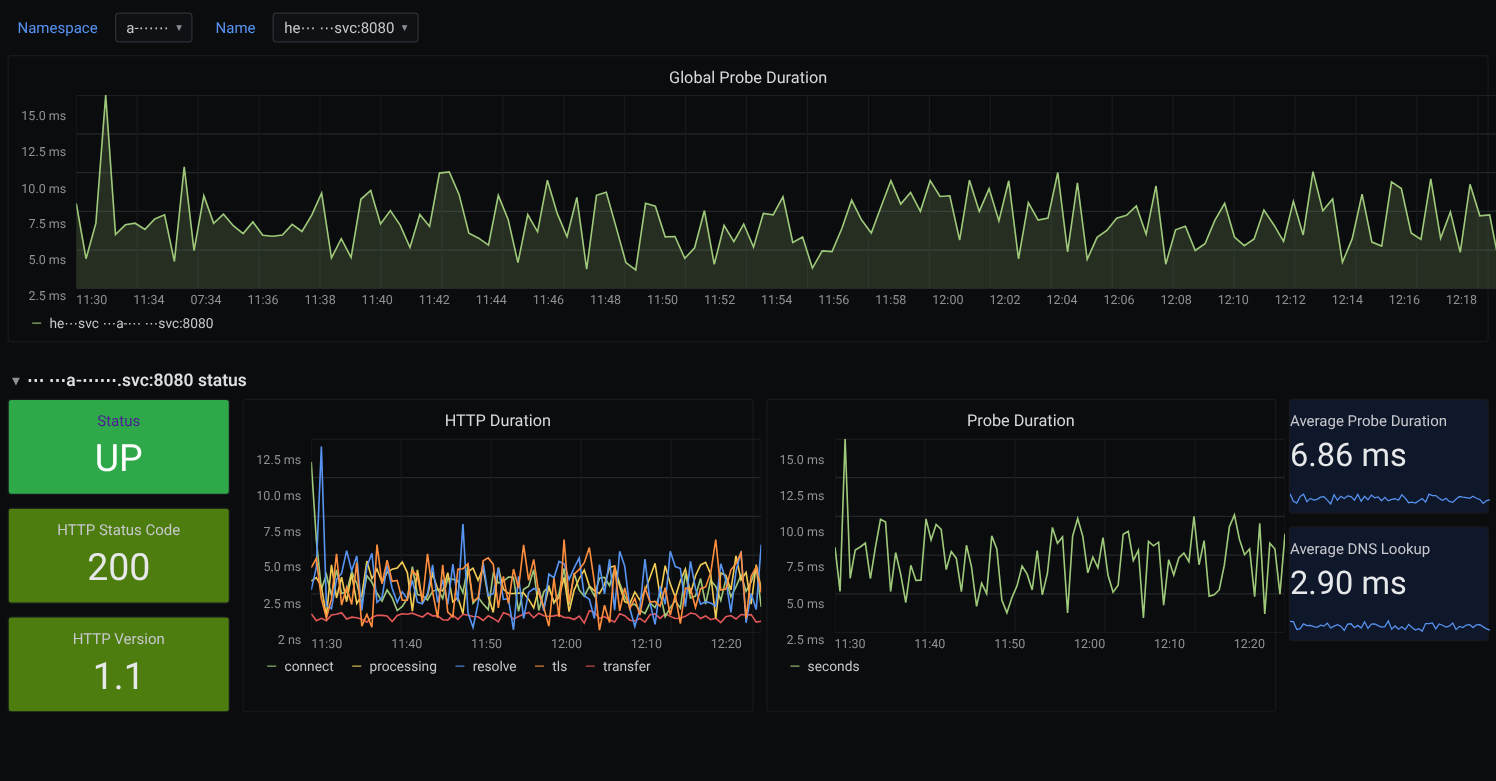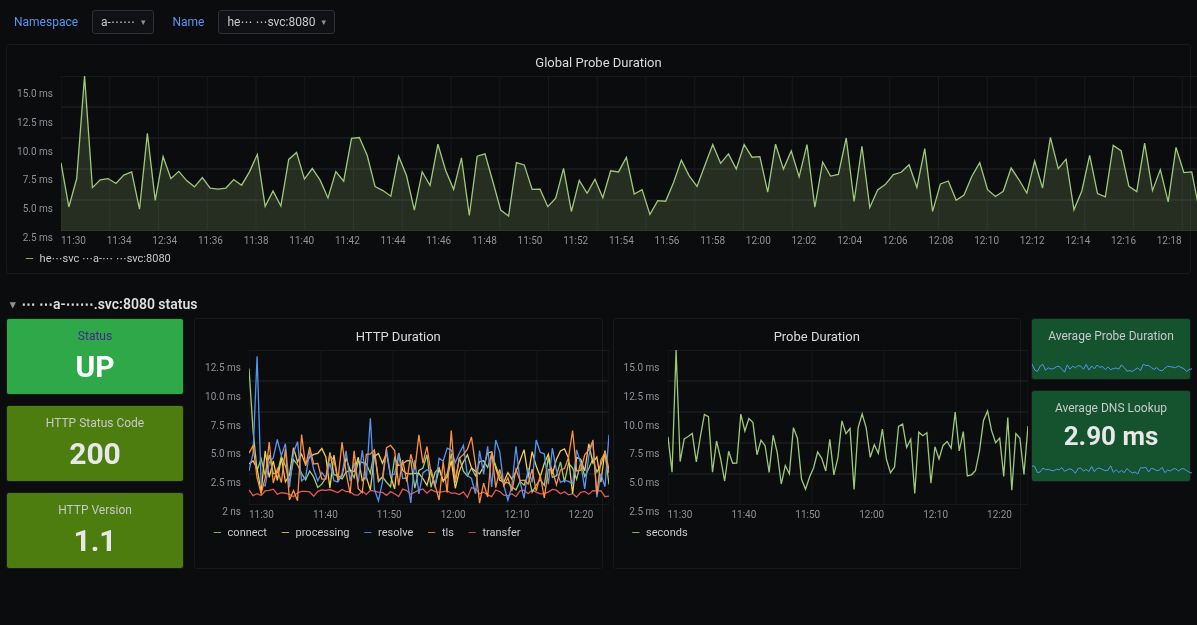--- a/index.html
+++ b/index.html
@@ -14,27 +14,27 @@
   .chart-wrap{position:relative;padding:0 8px}
   .yaxis{position:absolute;left:8px;top:12px;bottom:0;display:flex;flex-direction:column;justify-content:space-between;font-size:10px;color:#8e9297;text-align:right;width:38px}
   .xaxis{display:flex;justify-content:space-between;font-size:10px;color:#8e9297;padding:4px 0 0 46px}
   .legend{display:flex;gap:14px;padding:6px 0 0 18px;font-size:11px;color:#c7c9cc;align-items:center}
   .legend-item{display:flex;align-items:center;gap:6px}
   .row-title{display:flex;align-items:center;gap:6px;padding:6px 10px;font-size:14px;font-weight:600;color:#dcdedf}
   .grid2{display:flex;gap:10px;padding:0 6px;align-items:stretch}
   .col-stats{width:178px;display:flex;flex-direction:column;gap:10px}
   .stat{background:#4d7c0f;border:1px solid #17191c;border-radius:3px;text-align:center;padding:0 0 10px}
   .stat-title{font-size:12px;color:#c7c9cc;padding:10px 0 6px}
-  .stat-val{font-size:30px;font-weight:700;color:#e7e8ea}
+  .stat-val{font-size:30px;font-weight:400;color:#e7e8ea}
   .stat-green{background:#2fa84a;color:#fff}
   .stat-green .stat-title{color:#4c1d95}
   .stat-green .stat-val{color:#fff}
   .col-chart{flex:1;min-width:0}
   .col-right{width:160px;display:flex;flex-direction:column;gap:10px}
-  .right-stat{background:#14532d;border:1px solid #17191c;border-radius:3px;text-align:center;padding:0 0 6px;position:relative}
+  .right-stat{background:#0f172a;border:1px solid #17191c;border-radius:3px;padding:0 0 6px;position:relative}
   svg{display:block}
   .grid line{stroke:#23262b;stroke-width:1}
   .grid .minor{stroke:#17191c}
   .series{fill:none;stroke-width:1.3}
   .area{opacity:.18}
   .spark{stroke:#5794f2;stroke-width:1;fill:none}
 </style>
 </head>
 <body>
 
@@ -99,21 +99,21 @@
           <line x1="1072.5" x2="1072.5" y1="0" y2="155" class="minor"></line>
           <line x1="1121.25" x2="1121.25" y1="0" y2="155" class="minor"></line>
           <line x1="1170" x2="1170" y1="0" y2="155" class="minor"></line>
         </g>
         <path d="M0,86.8L7.85234899328859,130.97725908779148L15.70469798657718,102.52311814128944L23.55704697986577,0L31.40939597315436,111.6L39.261744966442954,103.84588048696845L47.11409395973154,102.56457904663924L54.966442953020135,107.50241340877915L62.81879194630872,99.14086505486969L70.67114093959732,95.85030435528121L78.52348993288591,133.22332390260632L86.3758389261745,57.408071844993145L94.22818791946308,124.44158521947874L102.08053691275168,80.58312328532234L109.93288590604027,102.64750085733883L117.78523489932886,95.33842163923183L125.63758389261744,104.58181155692729L133.48993288590603,110.85915209190672L141.34228187919464,101.54081361454047L149.19463087248323,112.21938871742113L157.04697986577182,113.04302554869685L164.8993288590604,112.04876114540465L172.751677852349,103.49585476680384L180.60402684563758,109.19912122770918L188.45637583892616,95.86226423182441L196.30872483221478,78.41120970507544L204.16107382550337,130.32743912894375L212.01342281879192,114.98132287379974L219.86577181208054,129.96545353223593L227.71812080536913,83.42797925240056L235.5704697986577,76.40593707133058L243.42281879194633,103.15858624828533L251.27516778523488,92.50074159807956L259.1275167785235,104.13610682441701L266.97986577181206,121.9906078532236L274.8322147651007,95.5457261659808L282.6845637583893,105.17183213305898L290.53691275167785,62.46151834705074L298.38926174496646,61.562932956104234L306.241610738255,79.5131129972565L314.09395973154363,110.5713177297668L321.9463087248322,114.55236196844993L329.7986577181208,120.15994941700961L337.6510067114094,80.32000600137174L345.503355704698,99.51401320301784L353.3557046979866,134.11234139231823L361.20805369127515,95.70758316186556L369.06040268456377,109.44788665980795L376.9127516778523,68.19999999999999L384.76510067114094,94.73404921124829L392.61744966442956,113.35398233882032L400.4697986577181,81.93379200960219L408.32214765100673,139.39940414951988L416.1744966442953,80.23230024005487L424.02684563758385,77.8028506515775L431.8791946308725,105.70364797668037L439.7315436241611,134.08284036351165L447.5838926174497,139.97746484910837L455.43624161073825,86.64678069272978L463.2885906040268,88.90560270919067L471.1409395973154,113.45763460219479L478.99328859060404,113.22880229766804L486.84563758389265,130.70058727709193L494.6979865771812,122.24335991083677L502.55033557046977,92.4497127914952L510.4026845637584,135.46779406721538L518.255033557047,104.3346407750343L526.1073825503356,117.30951217421125L533.9597315436241,103.20722307956103L541.8120805369127,121.73147719478737L549.6644295302013,94.80820044581617L557.51677852349,95.91887431412894L565.3691275167786,81.43386917009605L573.2214765100671,117.94577760631L581.0738255033557,113.60274777091907L588.9261744966443,138.44181670096023L596.7785234899329,124.72224365569272L604.6308724832215,125.25884344993142L612.48322147651,106.75531978737997L620.3355704697987,84.13759859396434L628.1879194630873,99.88716135116597L636.0402684563759,110.37437842935529L643.8926174496644,89.19184242112483L651.744966442953,68.48770147462277L659.5973154362416,87.29899262688615L667.4496644295301,77.88497513717421L675.3020134228188,93.06046382030178L683.1543624161075,68.52916237997255L691.006711409396,81.21699674211249L698.8590604026846,80.60544838820303L706.7114093959732,116.06488768861453L714.5637583892618,68.18790723593963L722.4161073825503,93.12265517832647L730.2684563758389,74.90616855281206L738.1208053691275,100.7977066186557L745.973154362416,68.61208419067218L753.8255033557047,131.05300497256516L761.6778523489933,86.04639489026061L769.5302013422819,100.07373542524005L777.3825503355705,98.5053969478738L785.2348993288591,62L793.0872483221477,125.50760888203018L800.9395973154362,70.263344478738L808.7919463087248,131.46043810013717L816.6442953020135,113.91370456104252L824.496644295302,108.32684756515773L832.3489932885906,98.62579303840877L840.2013422818792,96.29202246227709L848.0536912751677,88.69590620713305L855.9060402684564,111.43003686556926L863.758389261745,72.64256258573388L871.6107382550337,135.37052040466392L879.4630872483222,107.87316958161867L887.3154362416108,104.96532493141288L895.1677852348994,124.35069015775035L903.0201342281879,118.95519118655693L910.8724832214765,100.26030949931413L918.7248322147651,86.63641546639231L926.5771812080536,113.67610168038408L934.4295302013422,120.52751628943759L942.2818791946308,115.22769633058985L950.1342281879196,92.03590106310014L957.9865771812081,103.76694530178327L965.8389261744967,117.12453275034294L973.6912751677853,85.03458933470507L981.5436241610738,111.97859653635116L989.3959731543624,61.32692472565158L997.248322147651,92.67216649519891L1005.1006711409395,83.16246999314129L1012.9530201342282,133.83487225651578L1020.8053691275168,114.94863254458161L1028.6577181208054,79.31856567215364L1036.510067114094,117.64837534293554L1044.3624161073826,120.86398748285322L1052.2147651006712,69.4468835733882L1060.0671140939598,74.76743398491085L1067.9194630872482,110.41823131001371L1075.7718120805368,115.54742369684499L1083.6241610738255,67.19204818244168L1091.476510067114,114.61136402606309L1099.3288590604027,93.62018604252401L1107.1812080536913,125.92221793552812L1115.03355704698,71.44338563100138L1122.8859060402683,96.66517061042525L1130.7382550335572,95.95794324417008L1138.5906040268458,135.91429612482852L1146.4429530201342,93.68237740054869L1154.2953020134228,70.29922410836764L1162.1476510067114,91.02409550754459L1170,115.67180641289437L1170,155L0,155Z" fill="#9fc97a" class="area"></path>
         <path d="M0,86.8L7.85234899328859,130.97725908779148L15.70469798657718,102.52311814128944L23.55704697986577,0L31.40939597315436,111.6L39.261744966442954,103.84588048696845L47.11409395973154,102.56457904663924L54.966442953020135,107.50241340877915L62.81879194630872,99.14086505486969L70.67114093959732,95.85030435528121L78.52348993288591,133.22332390260632L86.3758389261745,57.408071844993145L94.22818791946308,124.44158521947874L102.08053691275168,80.58312328532234L109.93288590604027,102.64750085733883L117.78523489932886,95.33842163923183L125.63758389261744,104.58181155692729L133.48993288590603,110.85915209190672L141.34228187919464,101.54081361454047L149.19463087248323,112.21938871742113L157.04697986577182,113.04302554869685L164.8993288590604,112.04876114540465L172.751677852349,103.49585476680384L180.60402684563758,109.19912122770918L188.45637583892616,95.86226423182441L196.30872483221478,78.41120970507544L204.16107382550337,130.32743912894375L212.01342281879192,114.98132287379974L219.86577181208054,129.96545353223593L227.71812080536913,83.42797925240056L235.5704697986577,76.40593707133058L243.42281879194633,103.15858624828533L251.27516778523488,92.50074159807956L259.1275167785235,104.13610682441701L266.97986577181206,121.9906078532236L274.8322147651007,95.5457261659808L282.6845637583893,105.17183213305898L290.53691275167785,62.46151834705074L298.38926174496646,61.562932956104234L306.241610738255,79.5131129972565L314.09395973154363,110.5713177297668L321.9463087248322,114.55236196844993L329.7986577181208,120.15994941700961L337.6510067114094,80.32000600137174L345.503355704698,99.51401320301784L353.3557046979866,134.11234139231823L361.20805369127515,95.70758316186556L369.06040268456377,109.44788665980795L376.9127516778523,68.19999999999999L384.76510067114094,94.73404921124829L392.61744966442956,113.35398233882032L400.4697986577181,81.93379200960219L408.32214765100673,139.39940414951988L416.1744966442953,80.23230024005487L424.02684563758385,77.8028506515775L431.8791946308725,105.70364797668037L439.7315436241611,134.08284036351165L447.5838926174497,139.97746484910837L455.43624161073825,86.64678069272978L463.2885906040268,88.90560270919067L471.1409395973154,113.45763460219479L478.99328859060404,113.22880229766804L486.84563758389265,130.70058727709193L494.6979865771812,122.24335991083677L502.55033557046977,92.4497127914952L510.4026845637584,135.46779406721538L518.255033557047,104.3346407750343L526.1073825503356,117.30951217421125L533.9597315436241,103.20722307956103L541.8120805369127,121.73147719478737L549.6644295302013,94.80820044581617L557.51677852349,95.91887431412894L565.3691275167786,81.43386917009605L573.2214765100671,117.94577760631L581.0738255033557,113.60274777091907L588.9261744966443,138.44181670096023L596.7785234899329,124.72224365569272L604.6308724832215,125.25884344993142L612.48322147651,106.75531978737997L620.3355704697987,84.13759859396434L628.1879194630873,99.88716135116597L636.0402684563759,110.37437842935529L643.8926174496644,89.19184242112483L651.744966442953,68.48770147462277L659.5973154362416,87.29899262688615L667.4496644295301,77.88497513717421L675.3020134228188,93.06046382030178L683.1543624161075,68.52916237997255L691.006711409396,81.21699674211249L698.8590604026846,80.60544838820303L706.7114093959732,116.06488768861453L714.5637583892618,68.18790723593963L722.4161073825503,93.12265517832647L730.2684563758389,74.90616855281206L738.1208053691275,100.7977066186557L745.973154362416,68.61208419067218L753.8255033557047,131.05300497256516L761.6778523489933,86.04639489026061L769.5302013422819,100.07373542524005L777.3825503355705,98.5053969478738L785.2348993288591,62L793.0872483221477,125.50760888203018L800.9395973154362,70.263344478738L808.7919463087248,131.46043810013717L816.6442953020135,113.91370456104252L824.496644295302,108.32684756515773L832.3489932885906,98.62579303840877L840.2013422818792,96.29202246227709L848.0536912751677,88.69590620713305L855.9060402684564,111.43003686556926L863.758389261745,72.64256258573388L871.6107382550337,135.37052040466392L879.4630872483222,107.87316958161867L887.3154362416108,104.96532493141288L895.1677852348994,124.35069015775035L903.0201342281879,118.95519118655693L910.8724832214765,100.26030949931413L918.7248322147651,86.63641546639231L926.5771812080536,113.67610168038408L934.4295302013422,120.52751628943759L942.2818791946308,115.22769633058985L950.1342281879196,92.03590106310014L957.9865771812081,103.76694530178327L965.8389261744967,117.12453275034294L973.6912751677853,85.03458933470507L981.5436241610738,111.97859653635116L989.3959731543624,61.32692472565158L997.248322147651,92.67216649519891L1005.1006711409395,83.16246999314129L1012.9530201342282,133.83487225651578L1020.8053691275168,114.94863254458161L1028.6577181208054,79.31856567215364L1036.510067114094,117.64837534293554L1044.3624161073826,120.86398748285322L1052.2147651006712,69.4468835733882L1060.0671140939598,74.76743398491085L1067.9194630872482,110.41823131001371L1075.7718120805368,115.54742369684499L1083.6241610738255,67.19204818244168L1091.476510067114,114.61136402606309L1099.3288590604027,93.62018604252401L1107.1812080536913,125.92221793552812L1115.03355704698,71.44338563100138L1122.8859060402683,96.66517061042525L1130.7382550335572,95.95794324417008L1138.5906040268458,135.91429612482852L1146.4429530201342,93.68237740054869L1154.2953020134228,70.29922410836764L1162.1476510067114,91.02409550754459L1170,115.67180641289437" stroke="#9fc97a" class="series"></path>
       </svg>
     <div class="xaxis" id="gx">
         <span>11:30</span>
         <span>11:34</span>
-        <span>12:34</span>
+        <span>07:34</span>
         <span>11:36</span>
         <span>11:38</span>
         <span>11:40</span>
         <span>11:42</span>
         <span>11:44</span>
         <span>11:46</span>
         <span>11:48</span>
         <span>11:50</span>
         <span>11:52</span>
         <span>11:54</span>
@@ -267,20 +267,21 @@
         <div class="legend-item">
           <span style="color:#9fc97a">—</span>
           <span>seconds</span>
         </div>
       </div>
   </div>
 
   <div class="col-right">
     <div class="right-stat">
       <div class="stat-title">Average Probe Duration</div>
+      <div class="stat-val" style="font-size:26px">6.86 ms</div>
       <svg id="sp1" width="160" height="24">
           <path d="M0,15L2.711864406779661,21.037255658436216L5.423728813559322,22.50585133744856L8.135593220338983,17.13185442386831L10.847457627118644,15.359709362139917L13.559322033898304,21.300527263374484L16.271186440677965,18.732085905349795L18.983050847457626,20.09882973251029L21.694915254237287,19.511869855967078L24.40677966101695,17.748984053497942L27.11864406779661,17.254616769547326L29.83050847457627,20.139879115226336L32.54237288135593,23.182548868312757L35.25423728813559,15.827070473251029L37.96610169491525,20.184555041152265L40.67796610169491,17.032780349794237L43.389830508474574,18.8161908436214L46.10169491525424,16.645897633744855L48.8135593220339,17.299678497942388L51.52542372881356,20.221977880658436L54.23728813559322,15.523906893004115L56.94915254237288,20.983243312757203L59.66101694915254,17.04443158436214L62.37288135593221,19.81858281893004L65.08474576271186,16.083474794238683L67.79661016949152,18.28355195473251L70.50847457627118,17.529925411522633L73.22033898305085,20.60037294238683L75.9322033898305,17.93933899176955L78.64406779661017,20.65793467078189L81.35593220338983,19.533937757201645L84.0677966101695,19.01179269547325L86.77966101694915,20.20261059670782L89.4915254237288,15.884169238683128L92.20338983050848,18.500913065843623L94.91525423728814,22.16395318930041L97.6271186440678,21.651067386831276L100.33898305084746,22.40670010288066L103.05084745762711,20.54196244855967L105.76271186440678,18.83463220164609L108.47457627118644,21.729153806584364L111.1864406779661,15.336638374485597L113.89830508474576,16.43486368312757L116.61016949152541,16.468274176954733L119.32203389830508,18.54798096707819L122.03389830508473,20.45176183127572L124.74576271186442,18.62406121399177L127.45762711864407,21.175990226337447L130.16949152542372,21.885326646090533L132.8813559322034,19.196514917695474L135.59322033898303,17.220666152263377L138.3050847457627,17.735558127572016L141.01694915254237,18.185635288065843L143.72881355932205,18.682008744855967L146.4406779661017,17.002456275720164L149.15254237288136,18.59142232510288L151.864406779661,19.56001800411523L154.57627118644066,22.68602109053498L157.28813559322035,20.413876028806584L160,19.85469393004115" class="spark"></path>
         </svg>
     </div>
     <div class="right-stat">
       <div class="stat-title">Average DNS Lookup</div>
       <div class="stat-val" style="font-size:26px">2.90 ms</div>
       <svg id="sp2" width="160" height="24">
           <path d="M0,15L2.711864406779661,15.345280349794239L5.423728813559322,21.6286908436214L8.135593220338983,20.958397633744855L10.847457627118644,17.112178497942388L13.559322033898304,18.534477880658436L16.271186440677965,18.336406893004117L18.983050847457626,19.295743312757203L21.694915254237287,19.85693158436214L24.40677966101695,18.13108281893004L27.11864406779661,18.895974794238683L29.83050847457627,16.59605195473251L32.54237288135593,20.342425411522633L35.25423728813559,18.912872942386834L37.96610169491525,17.751838991769546L40.67796610169491,18.97043467078189L43.389830508474574,22.346437757201645L46.10169491525424,17.32429269547325L48.8135593220339,17.01511059670782L51.52542372881356,20.19666923868313L54.23728813559322,18.313413065843623L56.94915254237288,20.47645318930041L59.66101694915254,15.463567386831276L62.37288135593221,20.71920010288066L65.08474576271186,17.354462448559673L67.79661016949152,17.14713220164609L70.50847457627118,18.541653806584364L73.22033898305085,19.649138374485595L75.9322033898305,19.247363683127574L78.64406779661017,14.780774176954733L81.35593220338983,21.36048096707819L84.0677966101695,18.764261831275718L86.77966101694915,21.43656121399177L89.4915254237288,19.488490226337447L92.20338983050848,21.697826646090533L94.91525423728814,17.509014917695474L97.6271186440678,20.033166152263377L100.33898305084746,22.048058127572016L103.05084745762711,20.998135288065843L105.76271186440678,22.994508744855967L108.47457627118644,16.814956275720164L111.1864406779661,16.90392232510288L113.89830508474576,16.37251800411523L116.61016949152541,20.99852109053498L119.32203389830508,17.226376028806584L122.03389830508473,18.16719393004115L124.74576271186442,19.598752572016462L127.45762711864407,18.965496399176956L130.16949152542372,16.378536522633745L132.8813559322034,21.61565072016461L135.59322033898303,19.121283436213993L138.3050847457627,20.006545781893003L141.01694915254237,18.049215534979425L143.72881355932205,17.693737139917694L146.4406779661017,20.05122170781893L149.15254237288136,17.899447016460904L151.864406779661,17.682857510288066L154.57627118644066,19.512564300411523L157.28813559322035,21.166345164609055L160,22.088644547325103" class="spark"></path>
         </svg>

